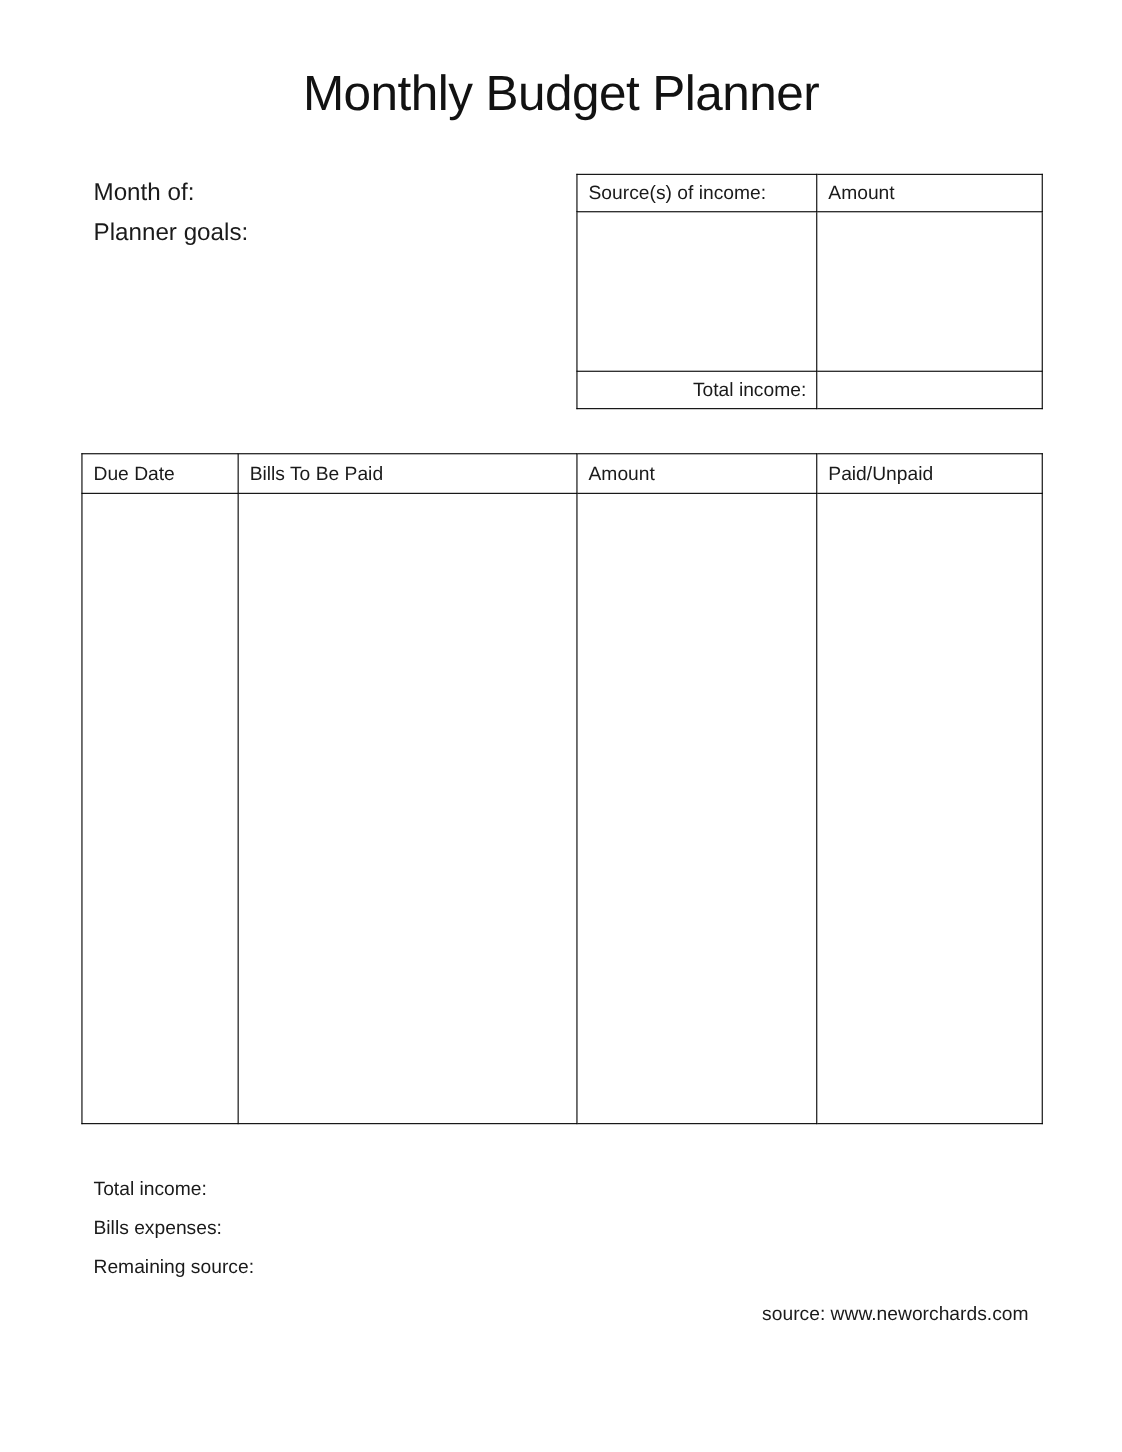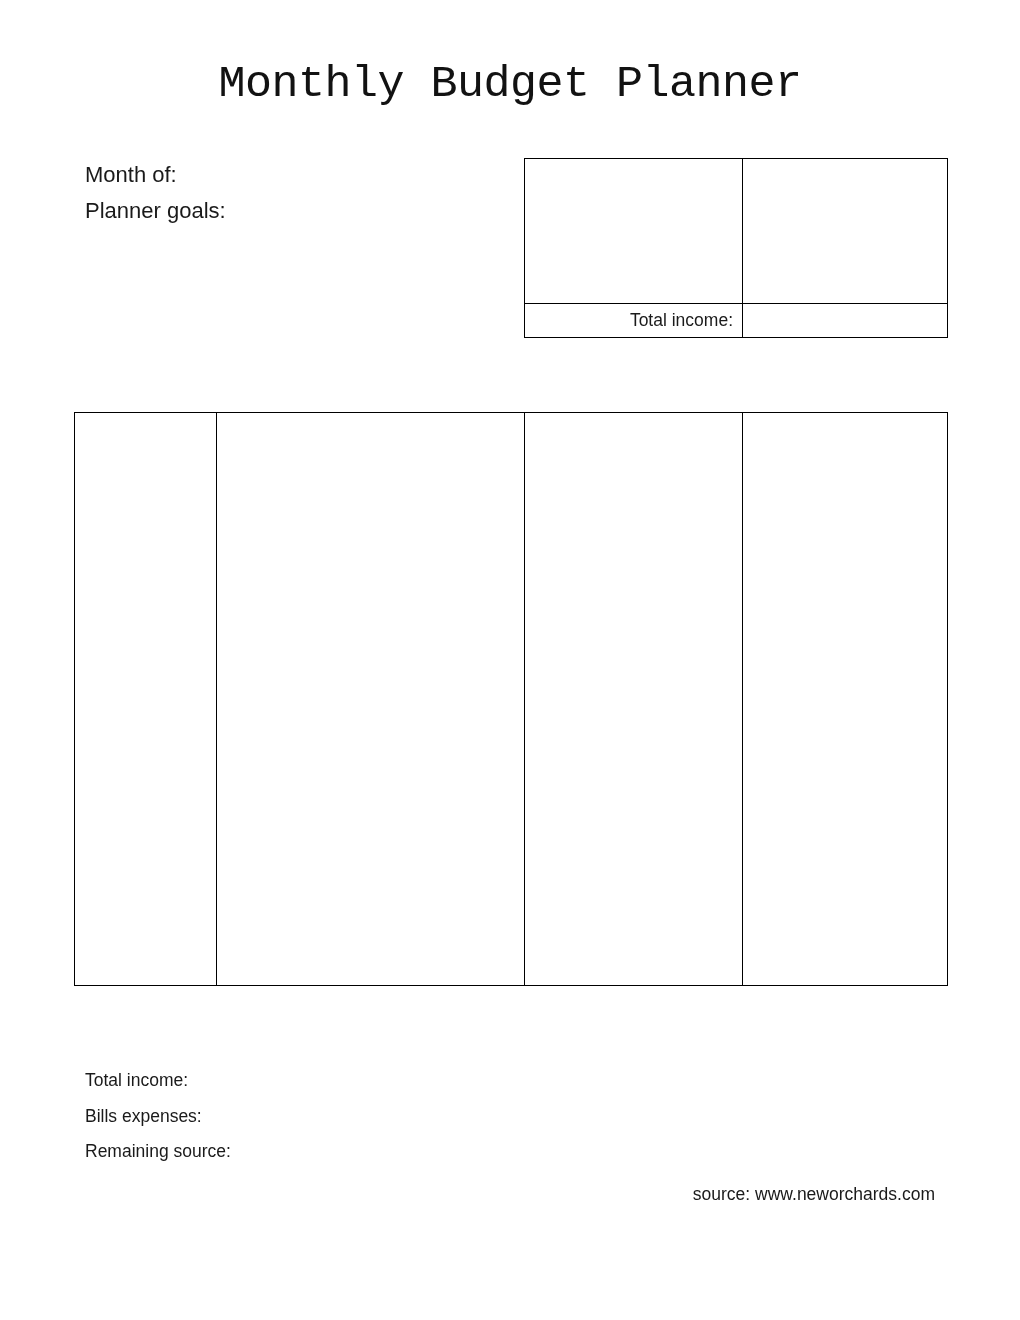--- a/index.html
+++ b/index.html
@@ -22,21 +22,20 @@
     top: 60px;
     left: 0;
     width: 100%;
     margin: 0;
     text-align: center;
     font-size: 45px;
     font-weight: 400;
     letter-spacing: -0.5px;
     line-height: 1.1;
     color: #121212;
-    font-family: Liberation Mono, monospace;
   }
   .field-label {
     position: absolute;
     font-size: 22px;
     line-height: 20px;
     color: #1a1a1a;
   }
   .month-of        { left: 85px; top: 165px; }
   .monthly-goals   { left: 85px; top: 201px; }
 
@@ -98,39 +97,49 @@
 
   <div class="field-label month-of">Month of:</div>
   <div class="field-label monthly-goals">Planner goals:</div>
 
   <table class="grid income-table">
     <colgroup>
       <col style="width:218px">
       <col style="width:205px">
     </colgroup>
     <tbody>
+      <tr class="header-row">
+        <th>Source(s) of income:</th>
+        <th>Amount</th>
+      </tr>
       <tr class="body-row">
         <td></td>
         <td></td>
       </tr>
       <tr class="total-row">
         <td class="total-label">Total income:</td>
         <td></td>
       </tr>
     </tbody>
   </table>
 
   <table class="grid bills-table">
     <colgroup>
       <col style="width:142px">
       <col style="width:308px">
       <col style="width:218px">
       <col style="width:205px">
     </colgroup>
     <tbody>
+      <tr class="header-row">
+        <th>Due Date</th>
+        <th>Bills To Be Paid</th>
+        <th>Amount</th>
+        <th>Paid/Unpaid</th>
+      </tr>
       <tr class="body-row">
         <td></td>
         <td></td>
         <td></td>
         <td></td>
       </tr>
     </tbody>
   </table>
 
   <div class="summary">

